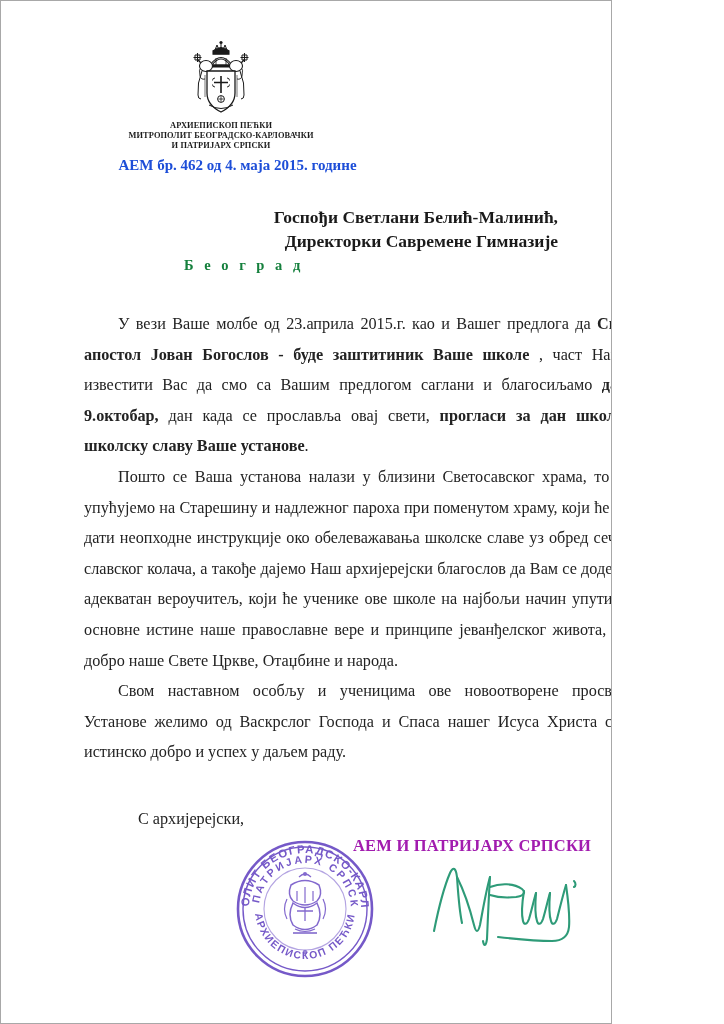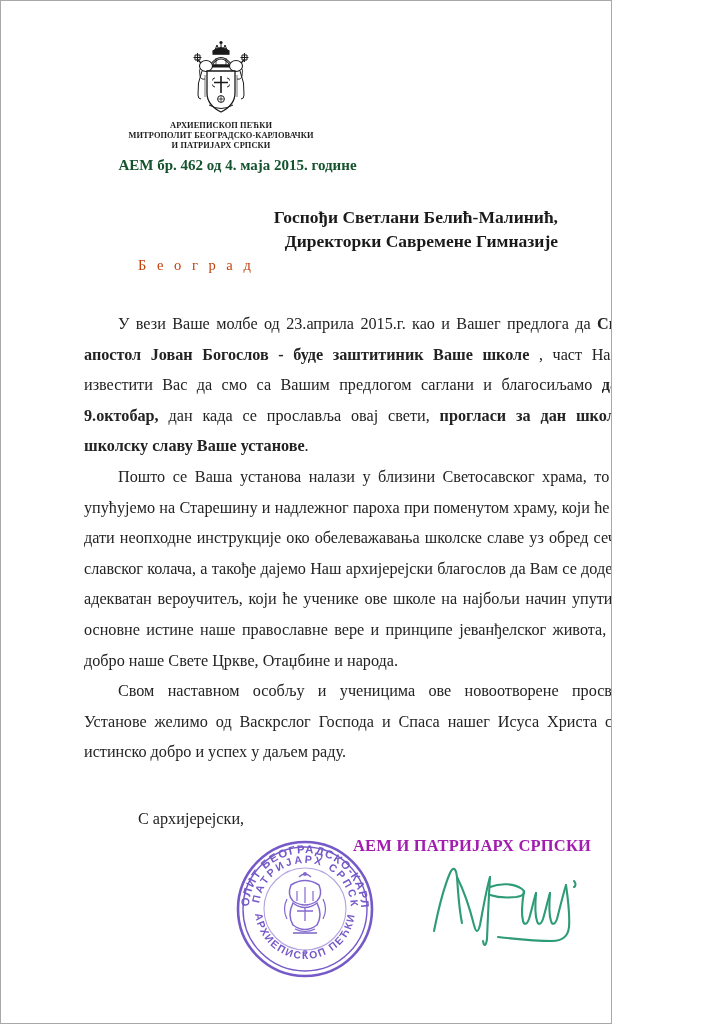--- a/index.html
+++ b/index.html
@@ -46,21 +46,21 @@
     letter-spacing: 0.1px;
     line-height: 10.2px;
     color: #1c1c1c;
     white-space: nowrap;
   }
   .lh-ref {
     margin-top: 4px;
     font-weight: bold;
     font-size: 15px;
     line-height: 18px;
-    color: #14532d;
+    color: #1d4ed8;
     white-space: nowrap;
     margin-left: 33px;
   }
 
   
   .addressee {
     position: absolute;
     left: 137px;
     top: 204px;
     width: 420px;
@@ -68,25 +68,26 @@
   .addressee .ln1,
   .addressee .ln2 {
     font-weight: bold;
     font-size: 17.5px;
     line-height: 24px;
     color: #1a1a1a;
     white-space: nowrap;
     text-align: right;
   }
   .addressee .ln3 {
-    font-weight: normal;
+    font-weight: bold;
     font-size: 14.5px;
     line-height: 24px;
     letter-spacing: 3.5px;
-    color: #c2410c;
+    color: #15803d;
+    margin-left: 46px;
   }
 
   
   .body-copy {
     position: absolute;
     left: 83px;
     top: 308px;
     width: 558px;
   }
   .para {

